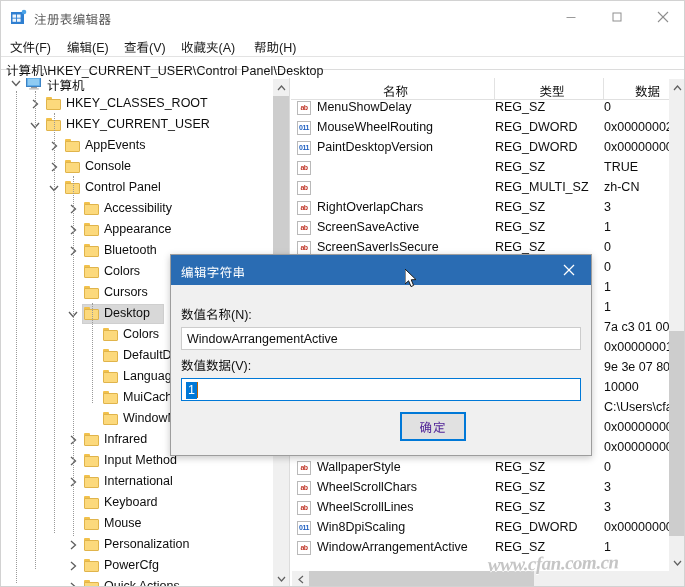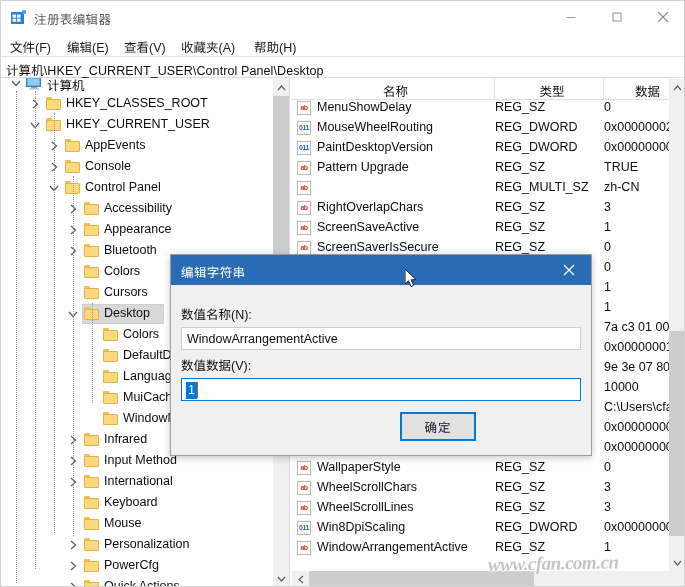--- a/index.html
+++ b/index.html
@@ -68,21 +68,21 @@
     color: #1a1a1a;
     white-space: nowrap;
     cursor: default;
     padding: 1px 3px;
   }
 
   
   .addressbar {
     position: absolute;
     left: 0; top: 55px;
-    width: 685px; height: 22px;
+    width: 685px; height: 14px;
     background: #ffffff;
     border-top: 1px solid #e3e3e3;
     border-bottom: 1px solid #dcdcdc;
     box-sizing: border-box;
   }
   .address-text {
     position: absolute;
     left: 5px; top: 3px;
     font-size: 12.5px;
     color: #111111;
@@ -330,27 +330,27 @@
   }
   .caret {
     position: absolute;
     top: 3px;
     width: 1px; height: 16px;
     background: #c06000;
   }
   .dlg-btn {
     position: absolute;
     top: 157px;
-    width: 76px; height: 29px;
+    width: 66px; height: 29px;
     background: #e1e1e1;
     border: 1px solid #adadad;
     box-sizing: border-box;
     font-family: "Liberation Sans", "DejaVu Sans", sans-serif;
     font-size: 12.5px;
-    color: #0f172a;
+    color: #4c1d95;
     cursor: default;
     letter-spacing: 1px;
   }
   .dlg-btn.ok     { left: 229px; border: 2px solid #0078d7; background: #e1e1e1; }
   .dlg-btn.cancel { left: 320px; }
 
   
   .cursor { position: absolute; left: 404px; top: 268px; width: 14px; height: 20px; }
   .watermark {
     position: absolute;
@@ -720,21 +720,20 @@
           <span class="cell data">0x00000002</span>
         </div>
         <div class="list-row" style="top: 60px;">
           <span class="val-icon dword">011</span>
           <span class="cell name">PaintDesktopVersion</span>
           <span class="cell type">REG_DWORD</span>
           <span class="cell data">0x00000000</span>
         </div>
         <div class="list-row" style="top: 80px;">
           <span class="val-icon sz">ab</span>
-          <span class="cell name">Pattern Upgrade</span>
           <span class="cell type">REG_SZ</span>
           <span class="cell data">TRUE</span>
         </div>
         <div class="list-row" style="top: 100px;">
           <span class="val-icon sz">ab</span>
           <span class="cell type">REG_MULTI_SZ</span>
           <span class="cell data">zh-CN</span>
         </div>
         <div class="list-row" style="top: 120px;">
           <span class="val-icon sz">ab</span>

